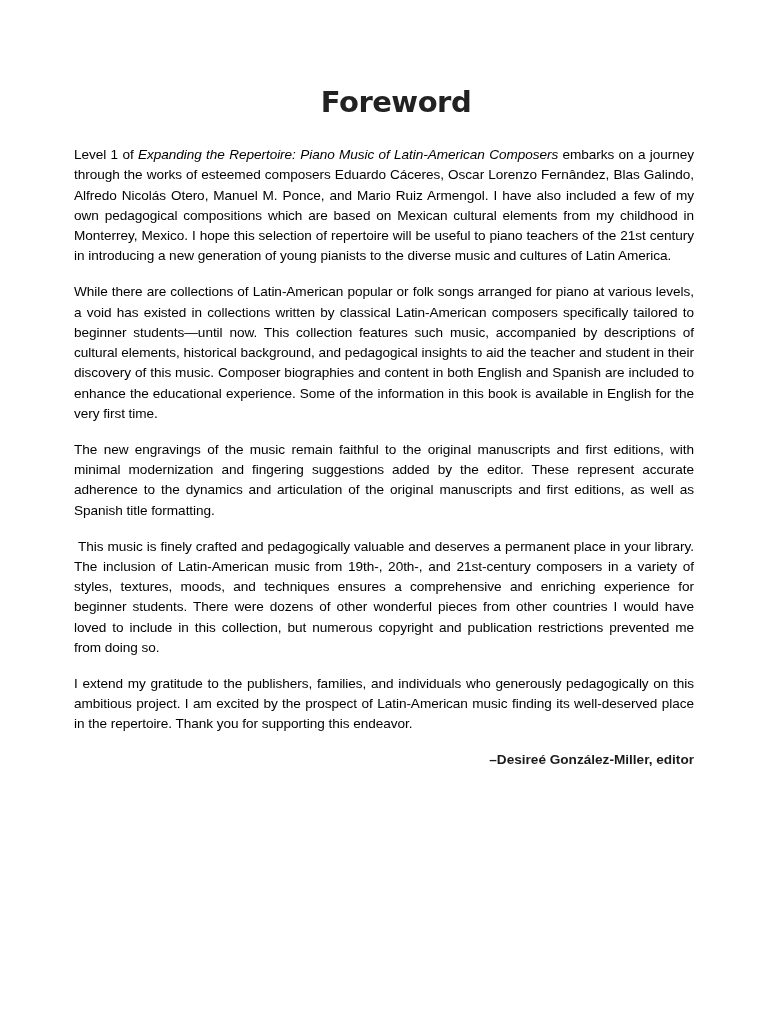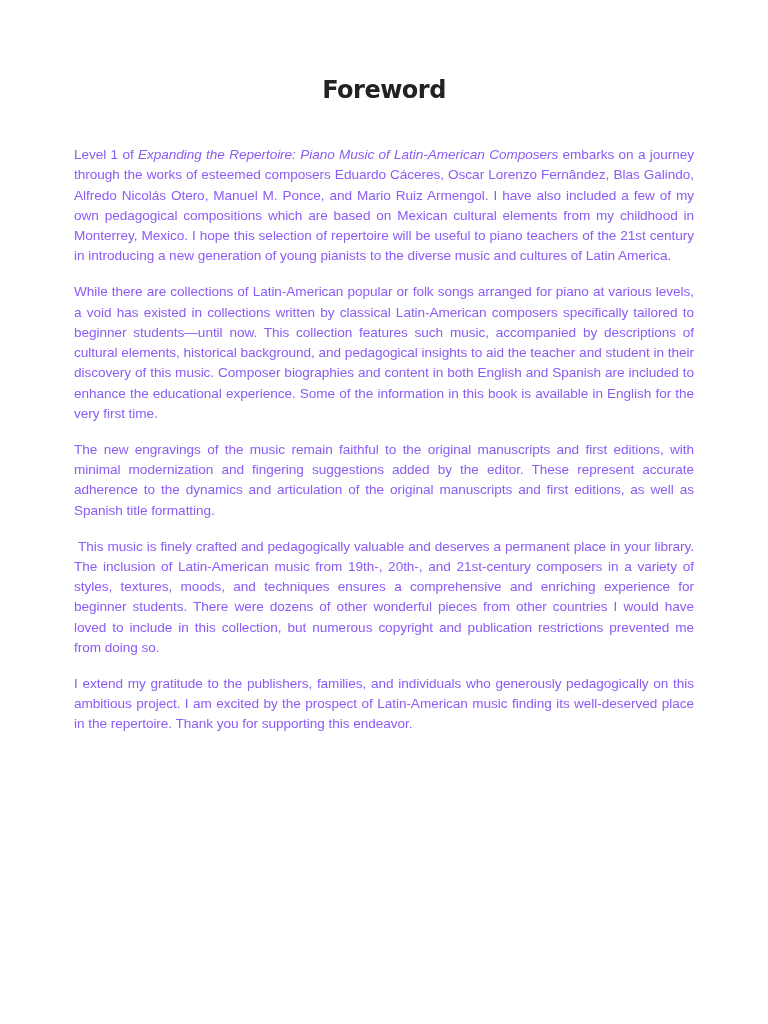--- a/index.html
+++ b/index.html
@@ -14,46 +14,46 @@
       overflow: hidden;
       color: #1e1e1e;
     }
     .page {
       position: absolute;
       left: 74px;
       top: 0;
       width: 620px;
     }
     .title {
-      margin: 0;
+      margin: 12px;
       position: absolute;
       top: 70px;
       left: 0;
       width: 620px;
       text-align: center;
       font-family: "DejaVu Sans", sans-serif;
       font-weight: bold;
-      font-size: 24px;
+      font-size: 29px;
       letter-spacing: -0.5px;
       color: #222222;
       line-height: 40px;
     }
     .body {
       position: absolute;
       top: 145px;
       left: 0;
       width: 620px;
     }
     .para {
       margin: 0 0 15.5px 0;
       font-family: "Liberation Sans", sans-serif;
       font-size: 13.6px;
       line-height: 20.3px;
       text-align: justify;
-      color: #8b5cf6;
+      color: #000000;
       letter-spacing: -0.05px;
     }
     .para em {
       font-style: italic;
     }
     .para.last-left {
       text-align-last: left;
     }
     .signature {
       margin: 4px 0 0 0;
@@ -75,14 +75,15 @@
     <p class="para last-left"><span>Level 1 of </span><em>Expanding the Repertoire: Piano Music of Latin-American Composers</em><span> embarks on a journey through the works of esteemed composers Eduardo Cáceres, Oscar Lorenzo Fernândez, Blas Galindo, Alfredo Nicolás Otero, Manuel M. Ponce, and Mario Ruiz Armengol. I have also included a few of my own pedagogical compositions which are based on Mexican cultural elements from my childhood in Monterrey, Mexico. I hope this selection of repertoire will be useful to piano teachers of the 21st century in introducing a new generation of young pianists to the diverse music and cultures of Latin America.</span></p>
 
     <p class="para last-left">While there are collections of Latin-American popular or folk songs arranged for piano at various levels, a void has existed in collections written by classical Latin-American composers specifically tailored to beginner students—until now. This collection features such music, accompanied by descriptions of cultural elements, historical background, and pedagogical insights to aid the teacher and student in their discovery of this music. Composer biographies and content in both English and Spanish are included to enhance the educational experience. Some of the information in this book is available in English for the very first time.</p>
 
     <p class="para last-left">The new engravings of the music remain faithful to the original manuscripts and first editions, with minimal modernization and fingering suggestions added by the editor. These represent accurate adherence to the dynamics and articulation of the original manuscripts and first editions, as well as Spanish title formatting.</p>
 
     <p class="para last-left" style="white-space: pre-wrap;"> This music is finely crafted and pedagogically valuable and deserves a permanent place in your library. The inclusion of Latin-American music from 19th-, 20th-, and 21st-century composers in a variety of styles, textures, moods, and techniques ensures a comprehensive and enriching experience for beginner students. There were dozens of other wonderful pieces from other countries I would have loved to include in this collection, but numerous copyright and publication restrictions prevented me from doing so.</p>
 
     <p class="para last-left">I extend my gratitude to the publishers, families, and individuals who generously pedagogically on this ambitious project. I am excited by the prospect of Latin-American music finding its well-deserved place in the repertoire. Thank you for supporting this endeavor.</p>
 
+    <p class="signature">–Desireé González-Miller, editor</p>
   </div>
 </div>
 
 </body></html>

